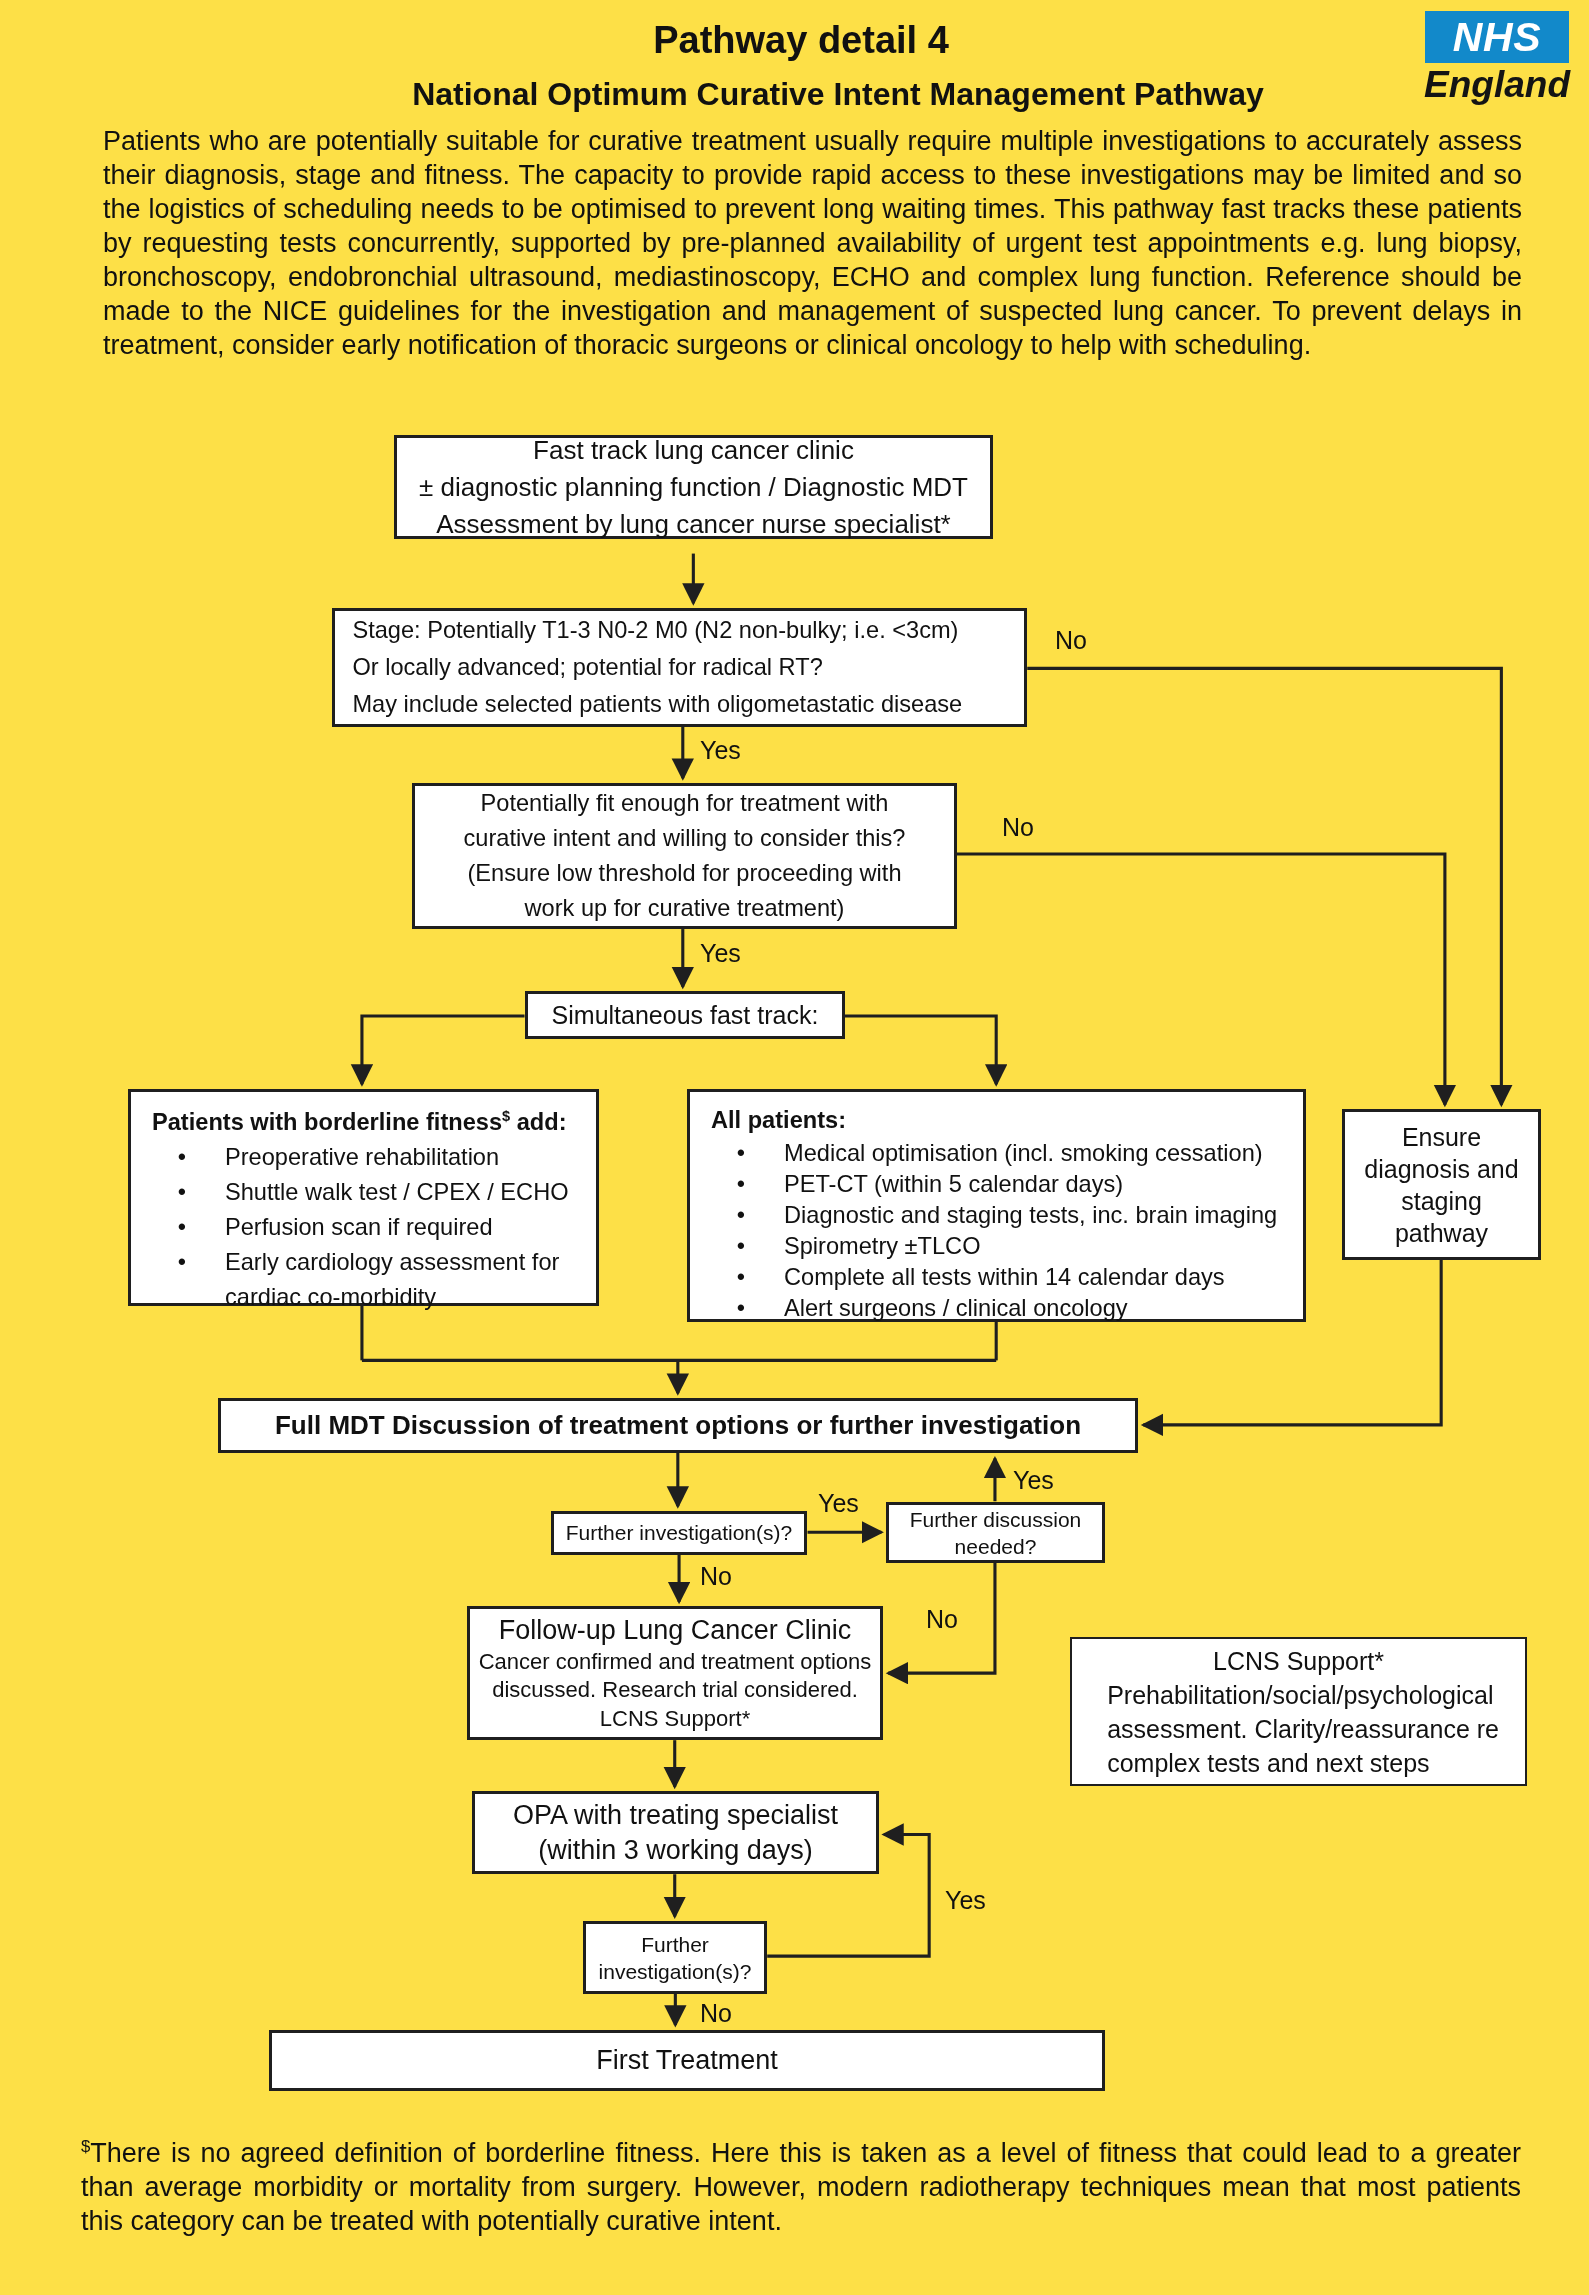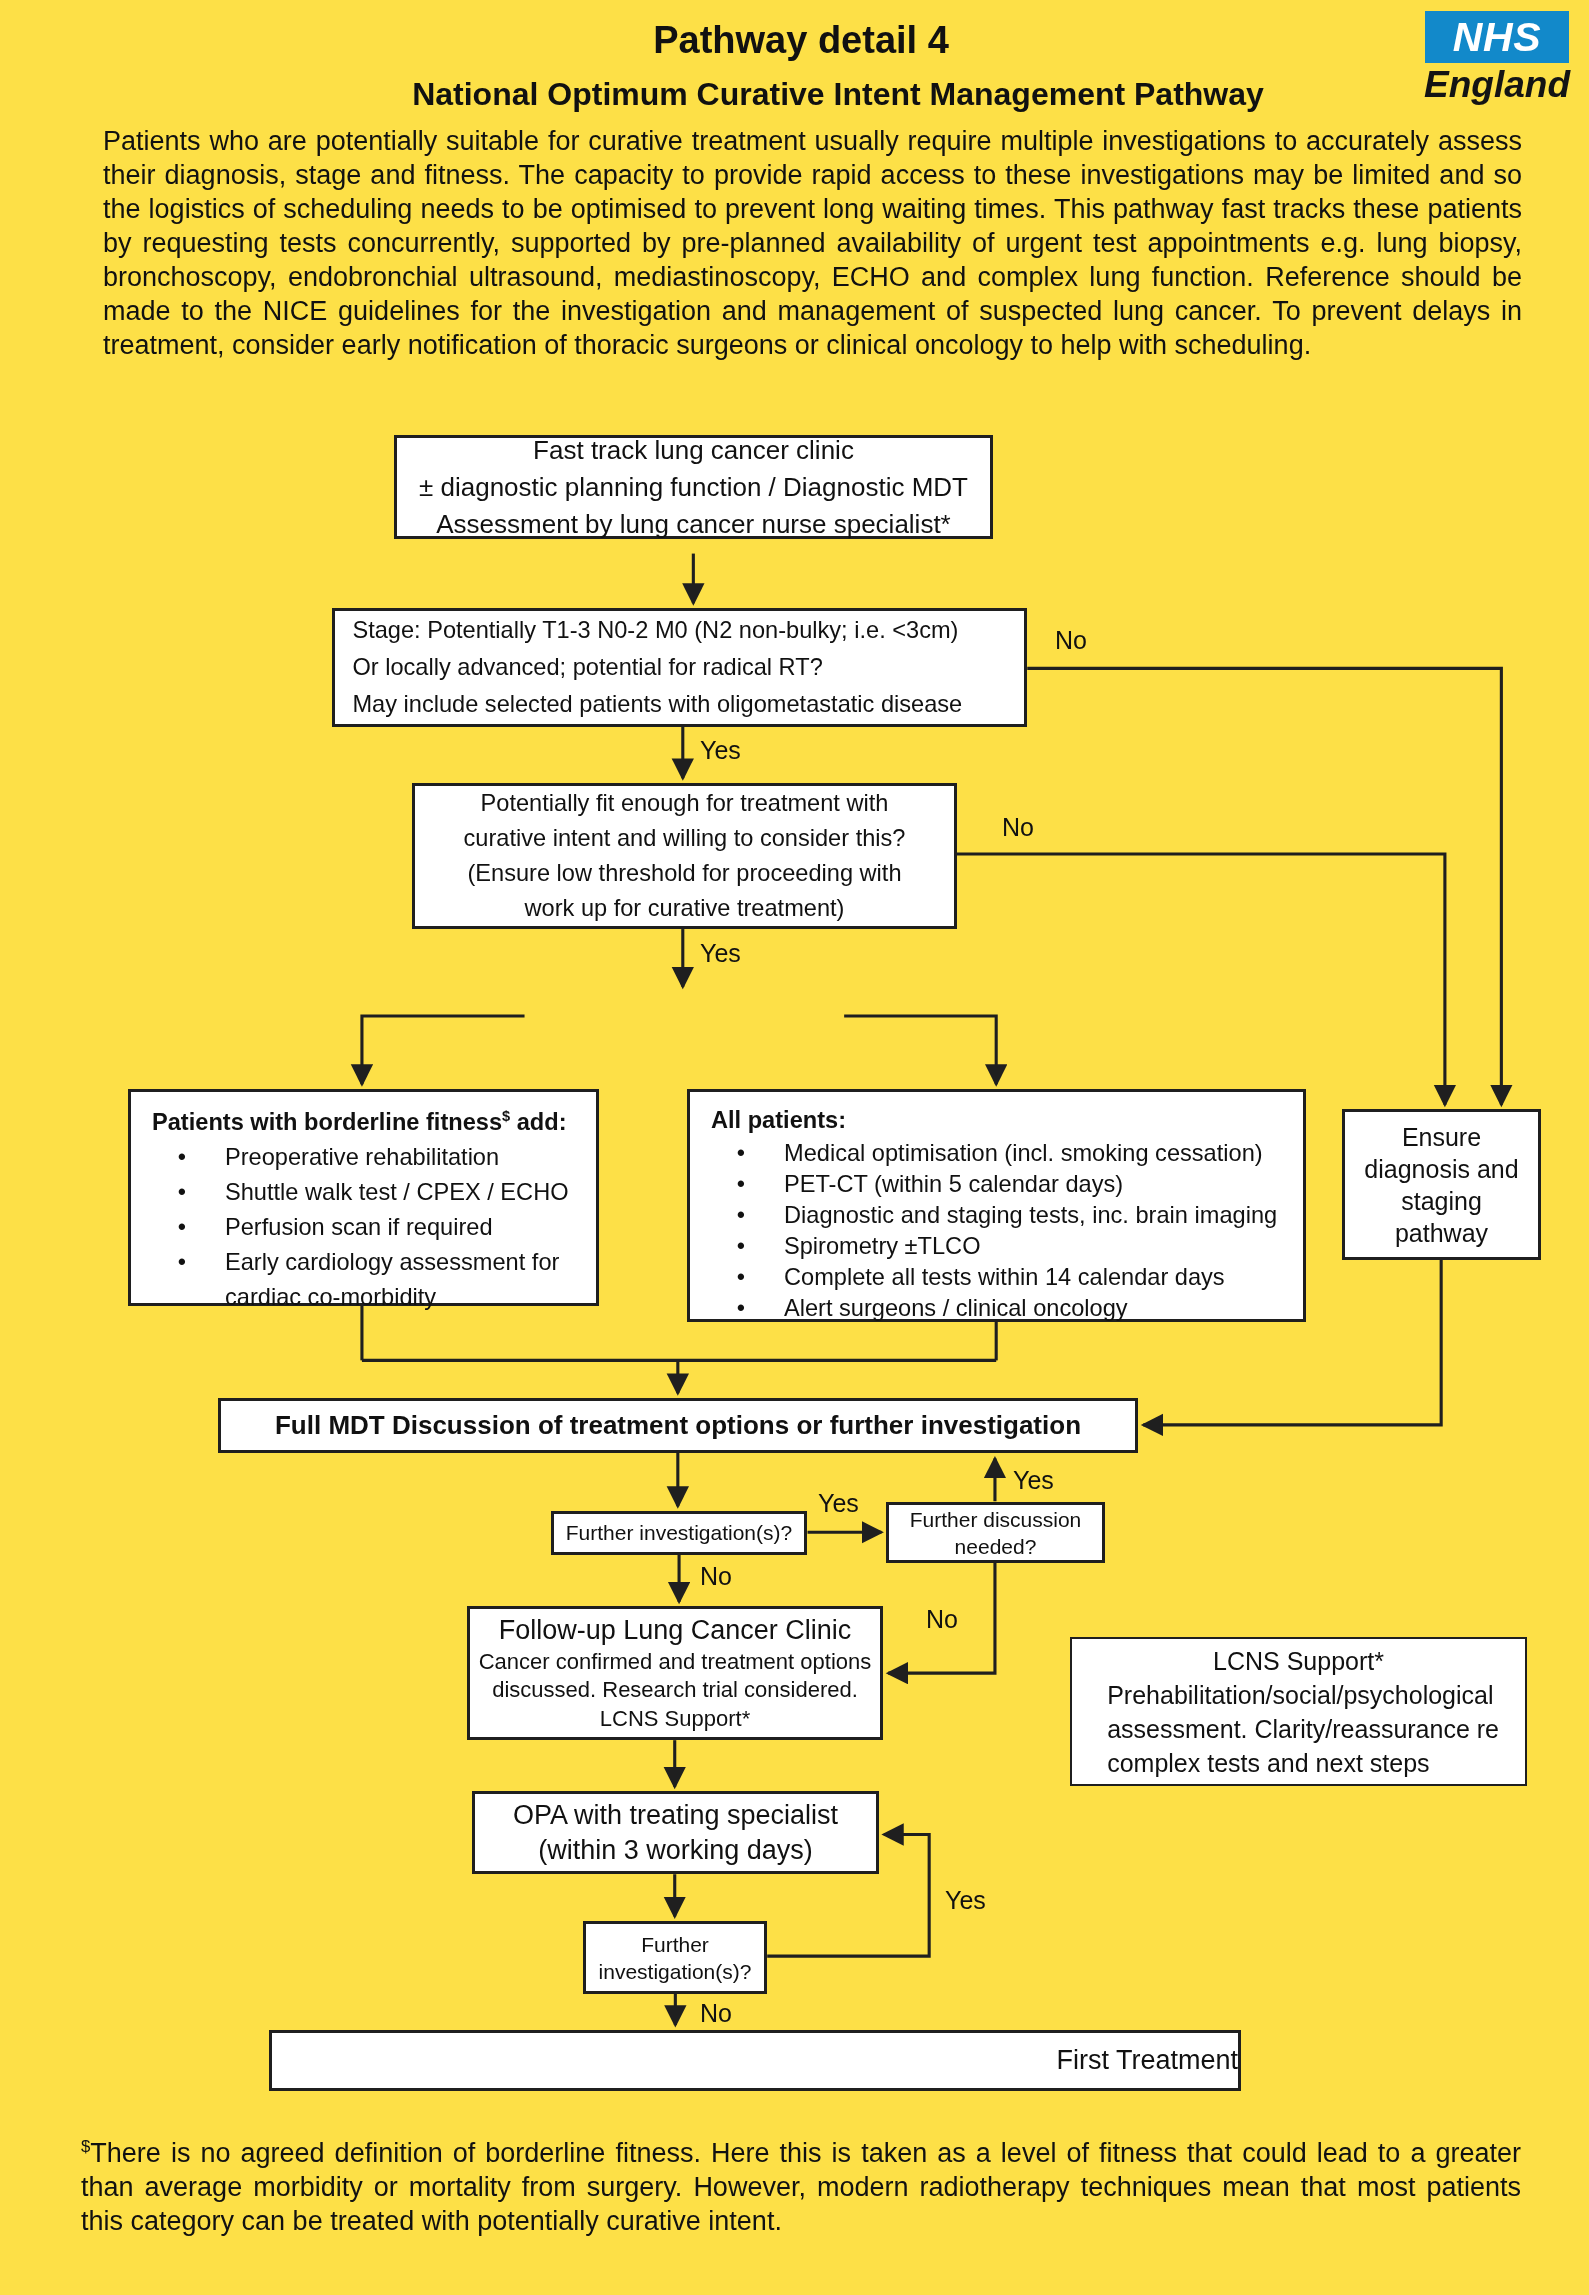--- a/index.html
+++ b/index.html
@@ -33,21 +33,21 @@
   .b8{left:218px;top:1398px;width:920px;height:55px;font-size:26px;font-weight:bold;}
   .b9{left:551px;top:1511px;width:256px;height:44px;font-size:21px;}
   .b10{left:886px;top:1502px;width:219px;height:61px;font-size:21px;line-height:27px;}
   .b11{left:467px;top:1606px;width:416px;height:134px;}
   .b11 .t{font-size:27px;line-height:35px;}
   .b11 .s{font-size:22px;line-height:28.6px;}
   .b12{left:1070px;top:1637px;width:457px;height:149px;font-size:25px;line-height:34px;border-width:2.5px;}
   .b12 .rest{align-self:flex-start;padding-left:11.2px;white-space:nowrap;margin-left:24px;}
   .b13{left:472px;top:1791px;width:407px;height:83px;font-size:27px;line-height:35px;}
   .b14{left:583px;top:1921px;width:184px;height:73px;font-size:21px;line-height:27px;}
-  .b15{left:269px;top:2030px;width:972px;height:61px;font-size:27px;align-items:flex-end;}
+  .b15{left:269px;top:2030px;width:836px;height:61px;font-size:27px;}
   .hdg{font-weight:bold;align-self:flex-start;padding-left:21px;white-space:nowrap;}
   ul.blt{list-style:none;margin:3.7px 0 0 0;padding:0 11.2px 0 43px;align-self:flex-start;text-align:left;}
   ul.blt li{position:relative;padding-left:51px;line-height:35px;}
   .b6 ul.blt li{line-height:31px;}
   ul.blt li:before{content:"\2022";position:absolute;left:3.7px;}
   .lbl{position:absolute;font-size:25px;white-space:nowrap;}
   svg.wires{position:absolute;left:0;top:0;}
 </style>
 </head>
 <body>
@@ -109,20 +109,23 @@
     <div class="line">May include selected patients with oligometastatic disease</div>
   </div>
 
   <div class="box b3">
     <div class="line">Potentially fit enough for treatment with</div>
     <div class="line">curative intent and willing to consider this?</div>
     <div class="line">(Ensure low threshold for proceeding with</div>
     <div class="line">work up for curative treatment)</div>
   </div>
 
+  <div class="box b4">
+    <div class="line">Simultaneous fast track:</div>
+  </div>
 
   <div class="box b5">
     <div class="hdg">
       <span>Patients with borderline fitness</span><sup>$</sup><span> add:</span>
     </div>
     <ul class="blt">
       <li>Preoperative rehabilitation</li>
       <li>Shuttle walk test / CPEX / ECHO</li>
       <li>Perfusion scan if required</li>
       <li>Early cardiology assessment for cardiac co-morbidity</li>

